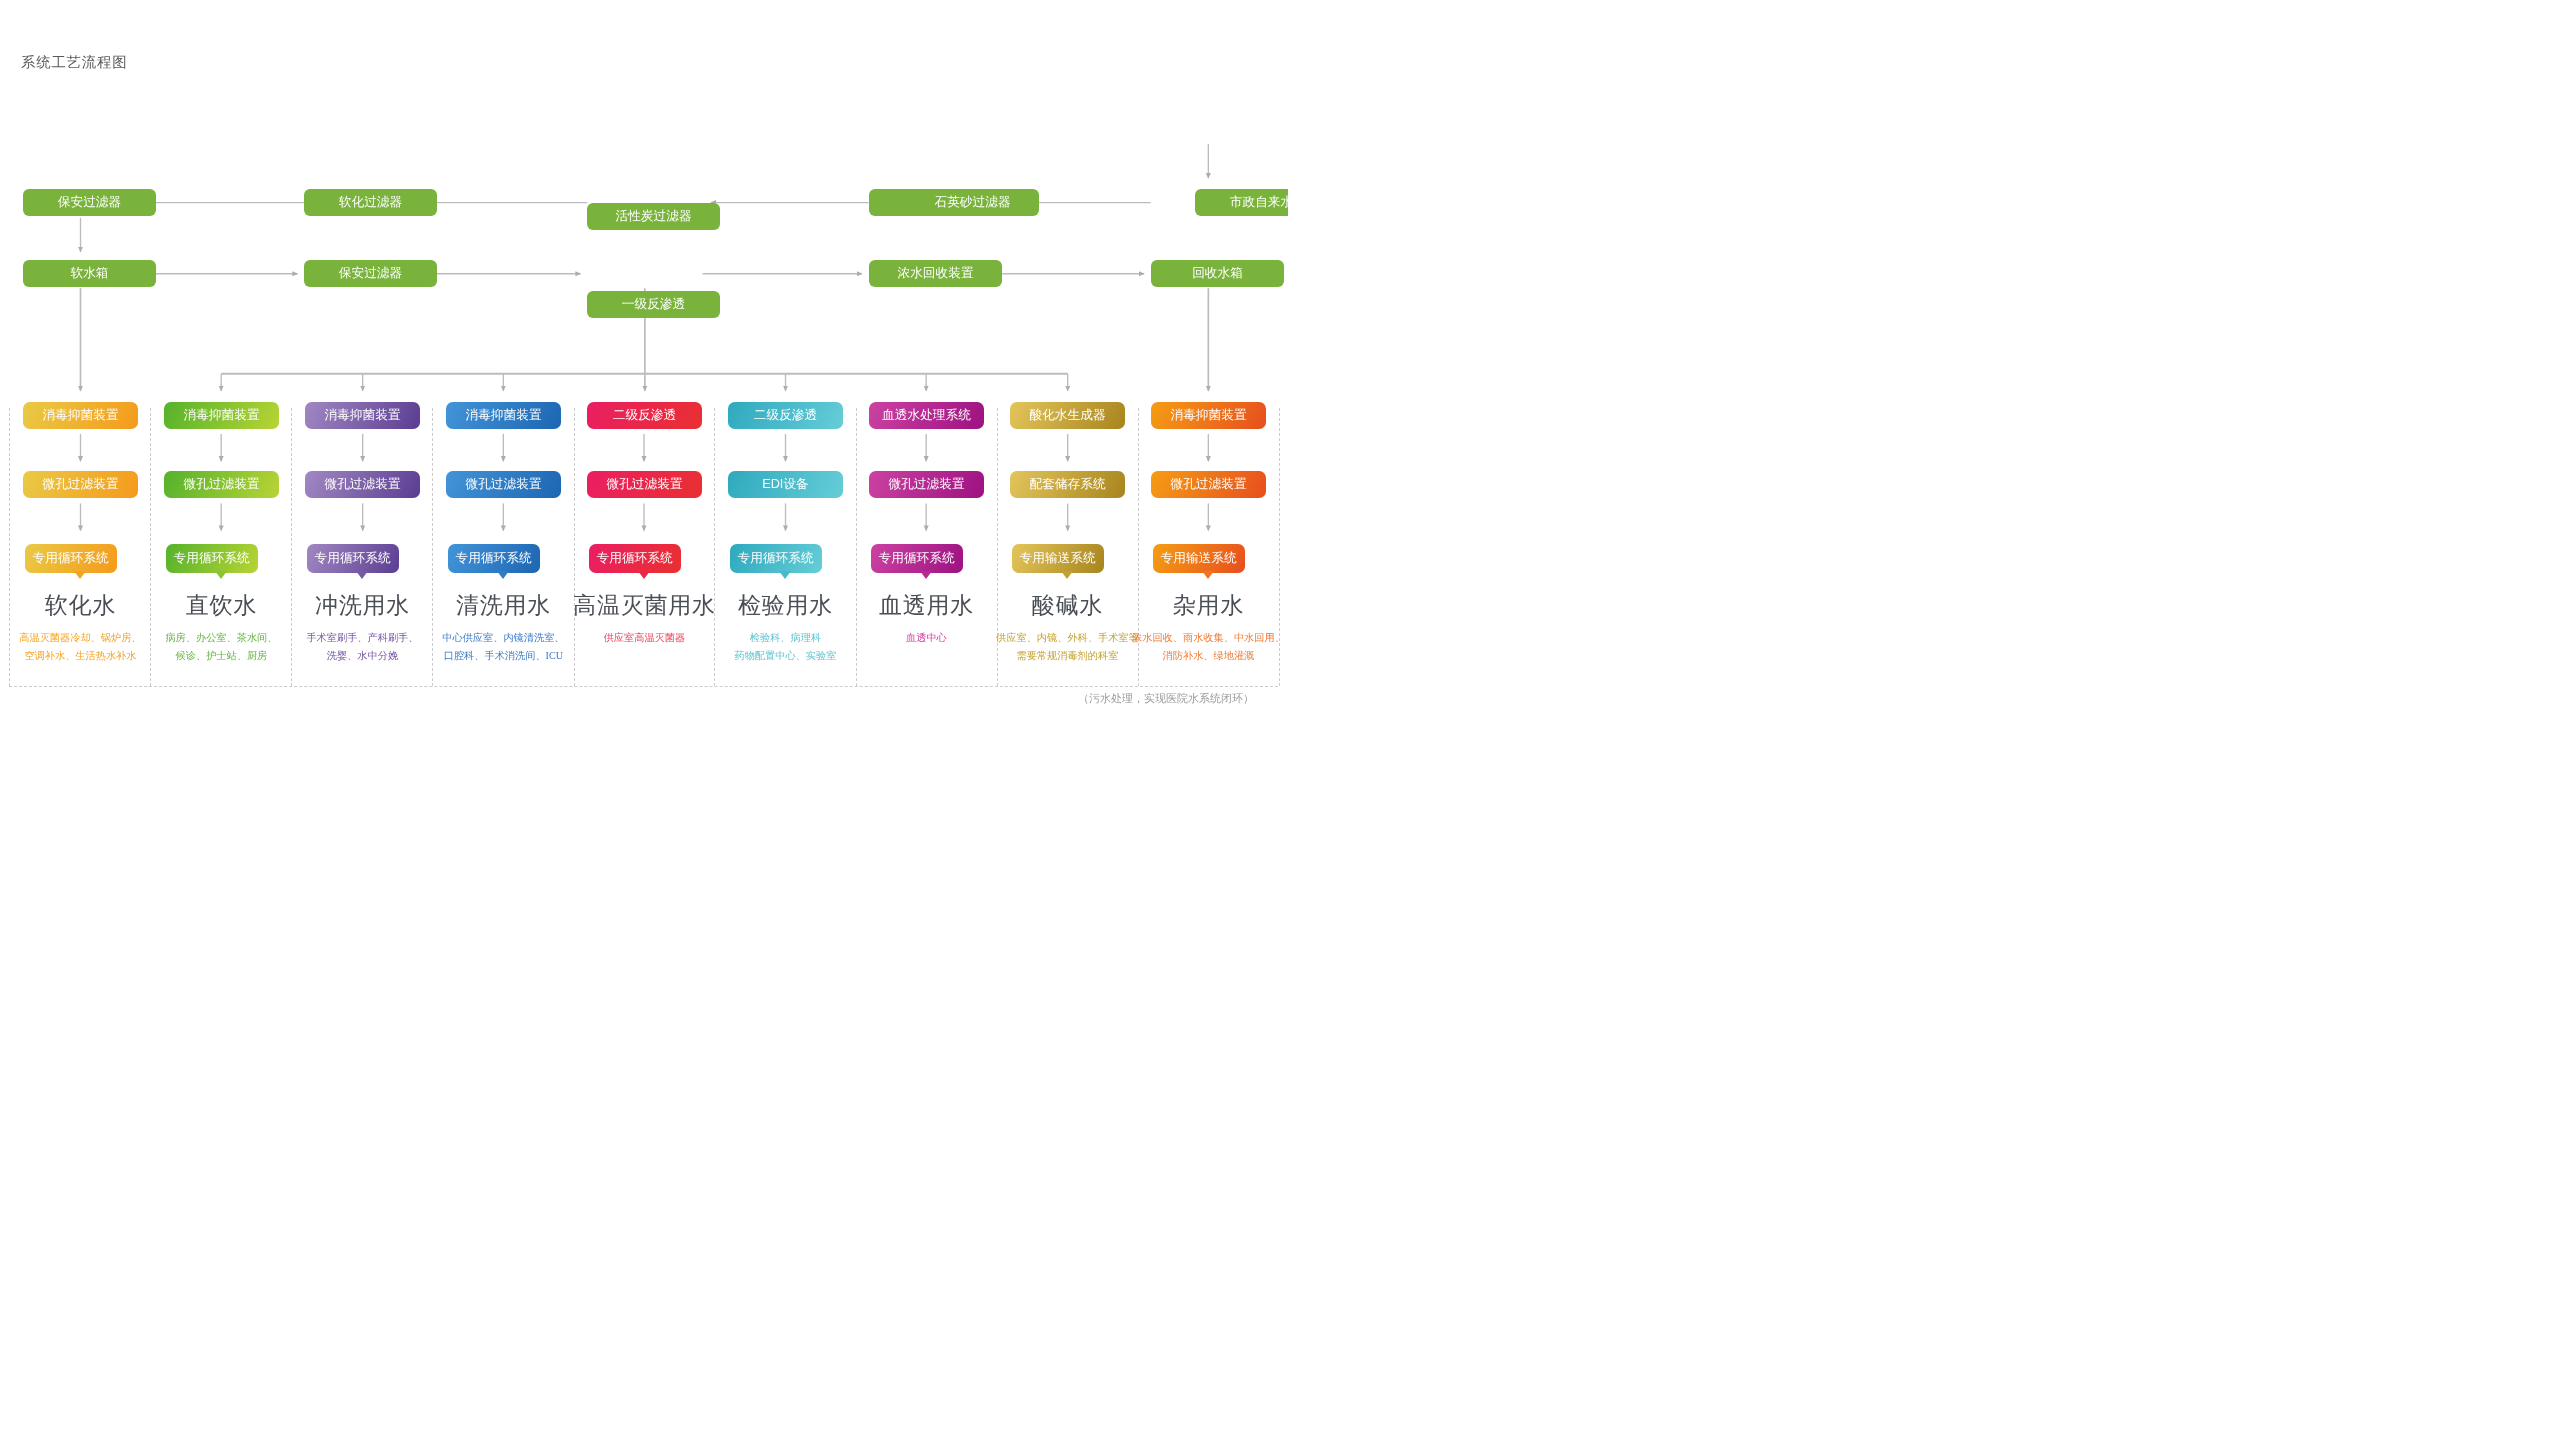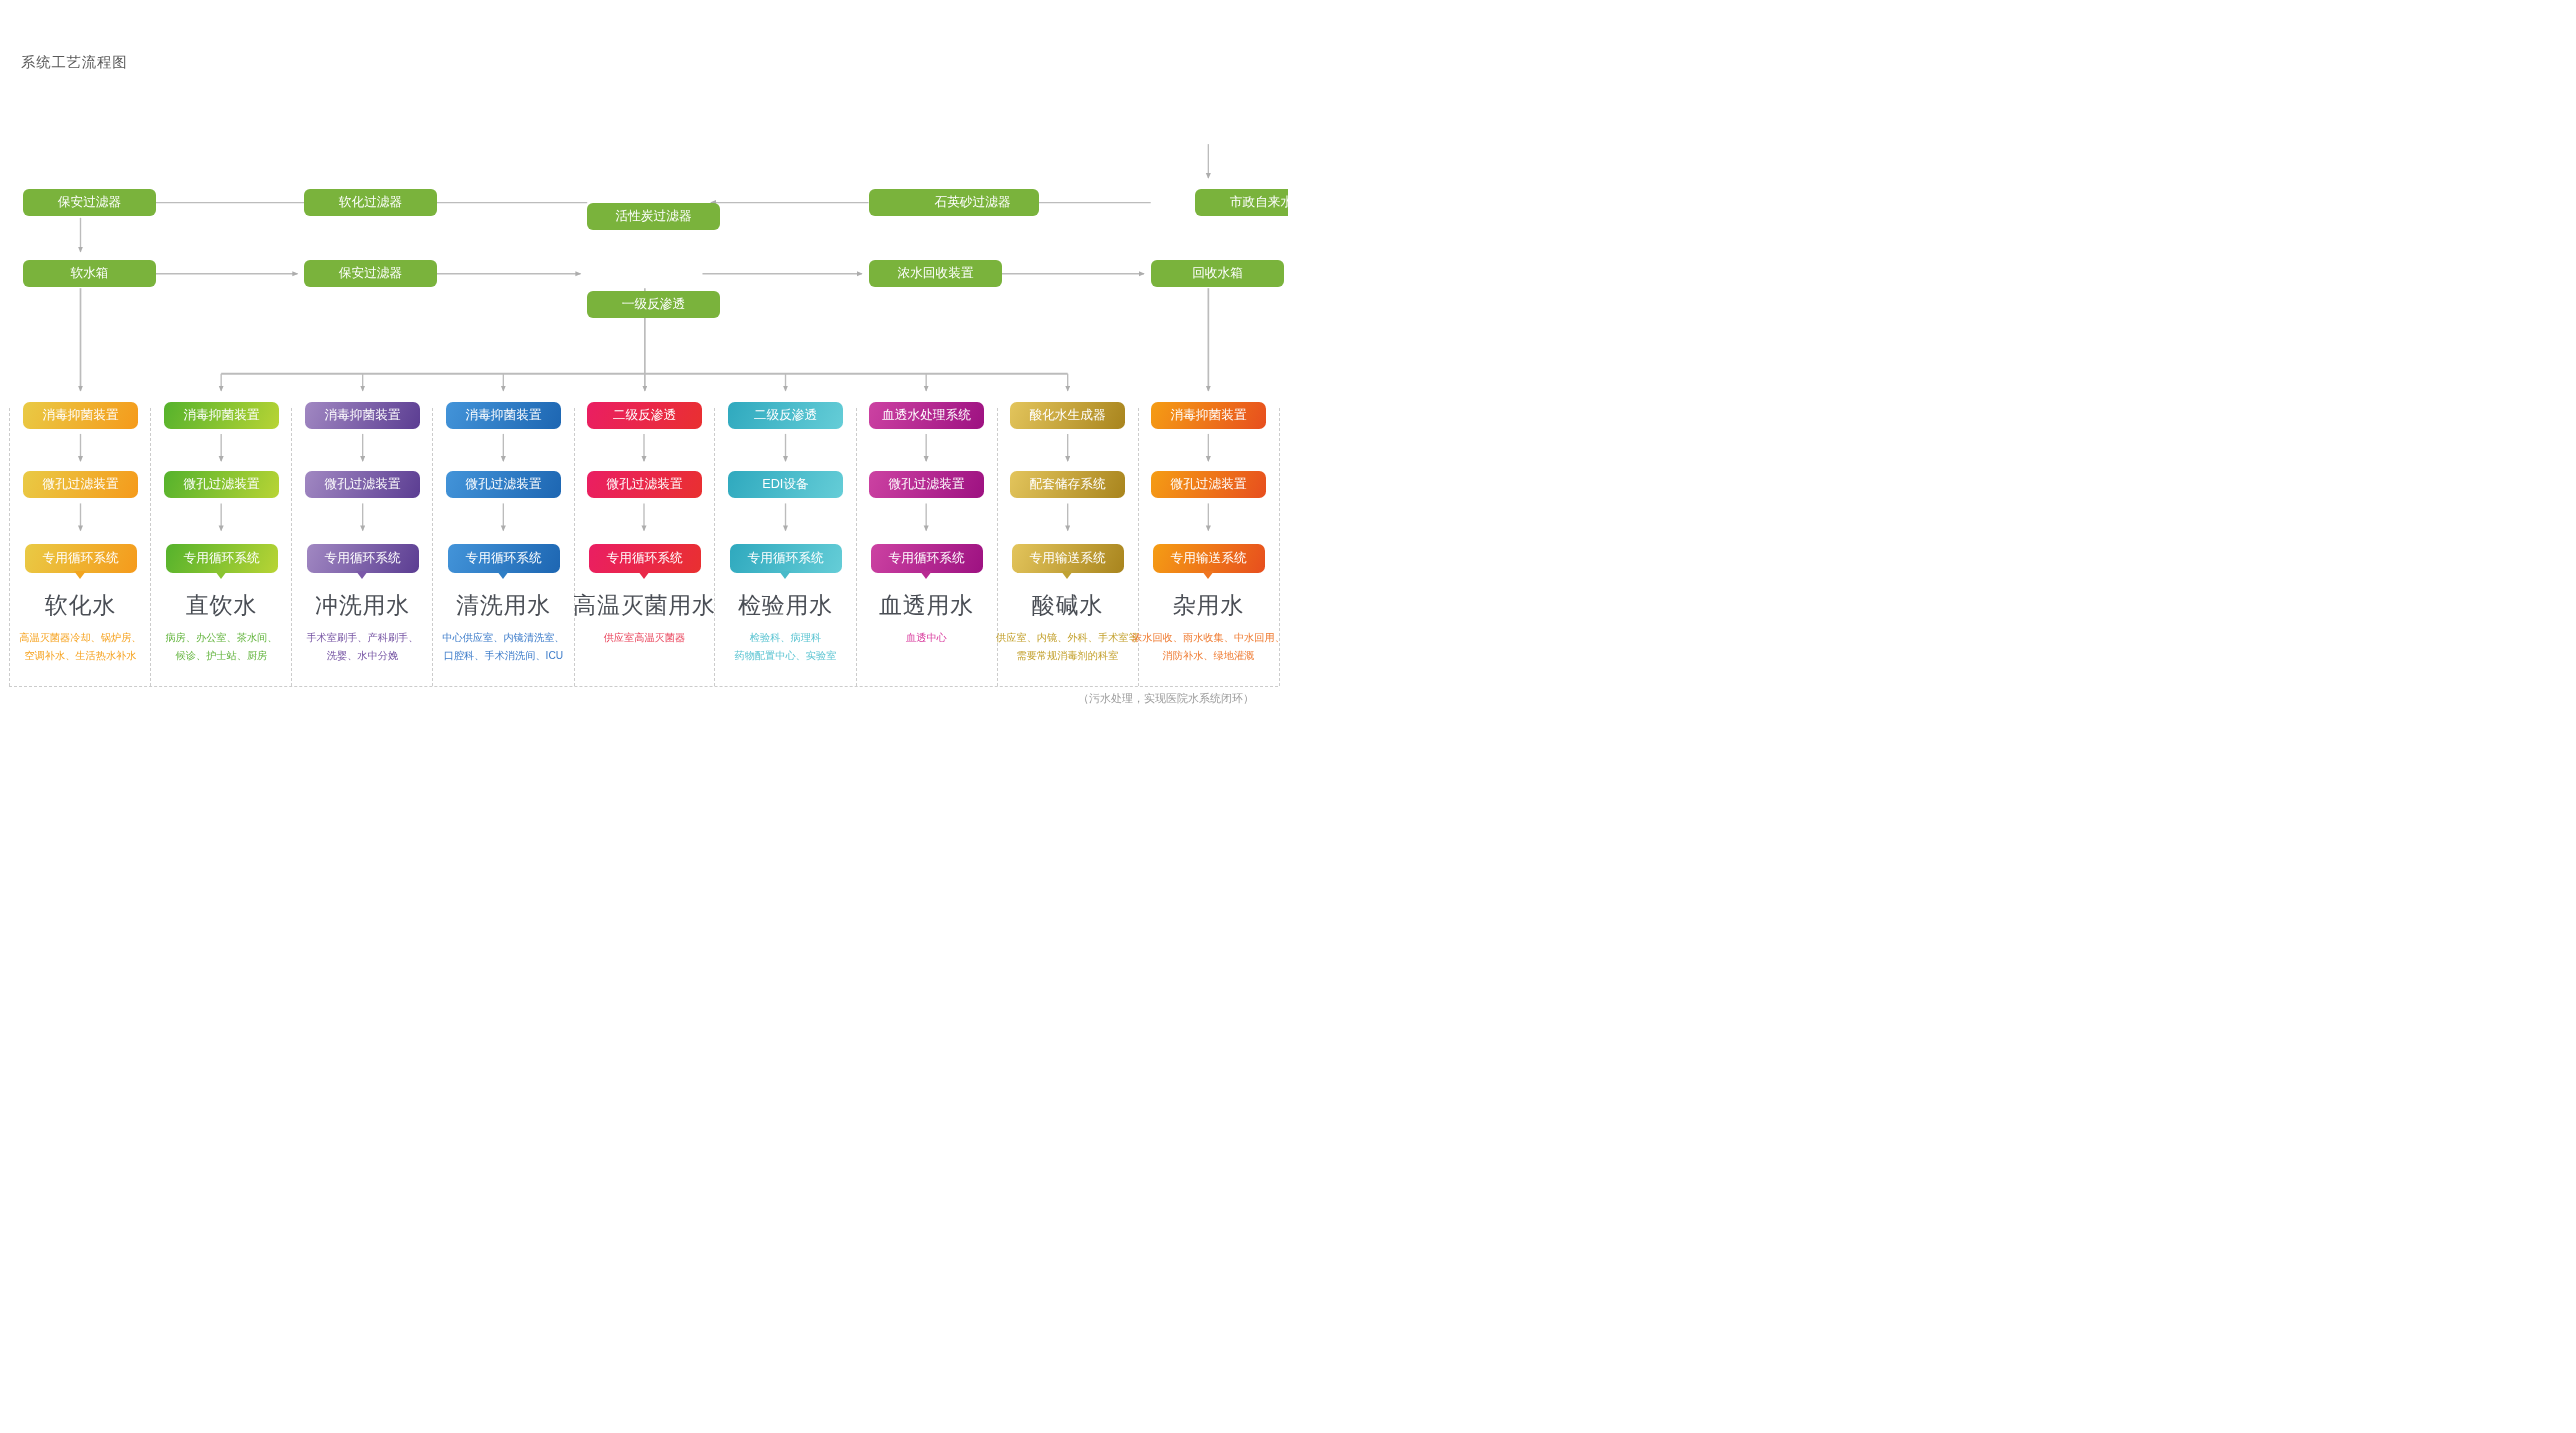--- a/index.html
+++ b/index.html
@@ -10,21 +10,21 @@
   .subtitle{position:absolute;left:21px;top:53px;font-size:14.4px;color:#595959;letter-spacing:0.8px;}
   .gbox{position:absolute;width:133px;height:27px;line-height:27px;border-radius:6px;
         color:#fff;font-size:12.7px;text-align:center;white-space:nowrap;}
   svg.wires{position:absolute;left:0;top:0;pointer-events:none;}
   .dashv{position:absolute;top:408px;height:278px;width:0;border-left:0.8px dashed #cccccc;}
   .dashh{position:absolute;top:686px;left:9.3px;width:1269px;height:0;border-top:0.8px dashed #cccccc;}
   .col{position:absolute;top:402px;width:161px;height:292px;}
   .stagebox{position:absolute;left:23px;width:115px;height:27px;line-height:27px;border-radius:6.8px;
         color:#fff;font-size:12.7px;text-align:center;white-space:nowrap;}
   .s1{top:0px;} .s2{top:69px;}
-  .bubble{position:absolute;left:24.6px;top:142px;width:112px;height:29px;line-height:29px;border-radius:6.8px;
+  .bubble{position:absolute;left:24.6px;top:142px;width:92px;height:29px;line-height:29px;border-radius:6.8px;
         color:#fff;font-size:12.7px;text-align:center;white-space:nowrap;}
   .pointer{position:absolute;left:74px;top:169px;width:0;height:0;
         border-left:6.8px solid transparent;border-right:6.8px solid transparent;border-top:8.5px solid #f2a51f;}
   .coltitle{position:absolute;left:0;top:188px;width:161px;text-align:center;font-size:23px;color:#4a4e55;
         white-space:nowrap;letter-spacing:0.8px;}
   .details{position:absolute;left:-5.1px;top:227px;width:171px;text-align:center;font-size:10.2px;line-height:18px;
         white-space:nowrap;}
   .footnote{position:absolute;left:890px;top:691px;width:364px;text-align:right;font-size:11px;color:#999999;}
 </style>
 </head>
@@ -148,21 +148,21 @@
       <div>手术室刷手、产科刷手、</div>
       <div>洗婴、水中分娩</div>
     </div>
   </div>
   <div class="col" style="left:423px">
     <div class="stagebox s1" style="background: linear-gradient(115deg, rgb(67, 148, 217), rgb(29, 102, 178));">消毒抑菌装置</div>
     <div class="stagebox s2" style="background: linear-gradient(115deg, rgb(67, 148, 217), rgb(29, 102, 178));">微孔过滤装置</div>
     <div class="bubble" style="background: linear-gradient(115deg, rgb(67, 148, 217), rgb(29, 102, 178));">专用循环系统</div>
     <div class="pointer" style="border-top-color: rgb(47, 126, 197);"></div>
     <div class="coltitle">清洗用水</div>
-    <div class="details" style="color: rgb(58, 122, 201);">
+    <div class="details" style="color: rgb(58, 122, 201); font-family: Liberation Serif, serif;">
       <div>中心供应室、内镜清洗室、</div>
       <div>口腔科、手术消洗间、ICU</div>
     </div>
   </div>
   <div class="col" style="left:564px">
     <div class="stagebox s1" style="background: linear-gradient(115deg, rgb(234, 30, 99), rgb(233, 48, 48));">二级反渗透</div>
     <div class="stagebox s2" style="background: linear-gradient(115deg, rgb(234, 30, 99), rgb(233, 48, 48));">微孔过滤装置</div>
     <div class="bubble" style="background: linear-gradient(115deg, rgb(234, 30, 99), rgb(233, 48, 48));">专用循环系统</div>
     <div class="pointer" style="border-top-color: rgb(233, 40, 73);"></div>
     <div class="coltitle">高温灭菌用水</div>

